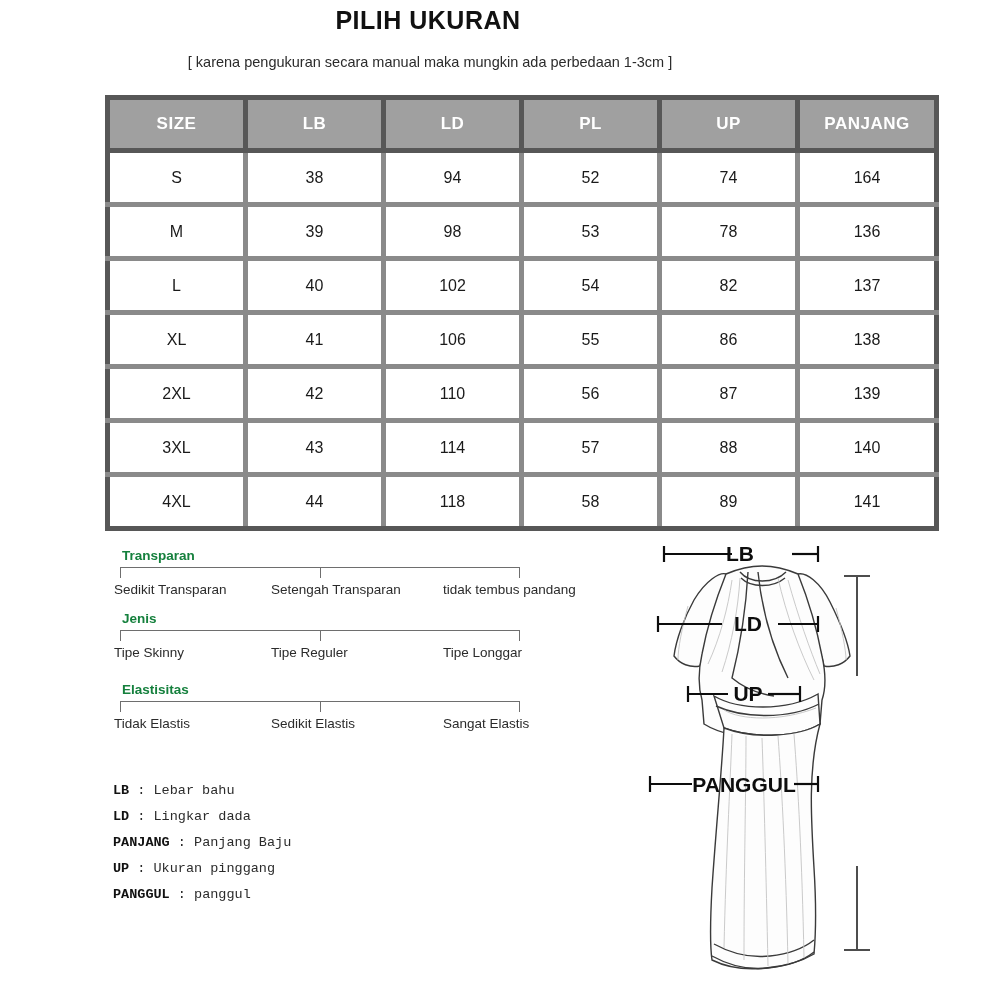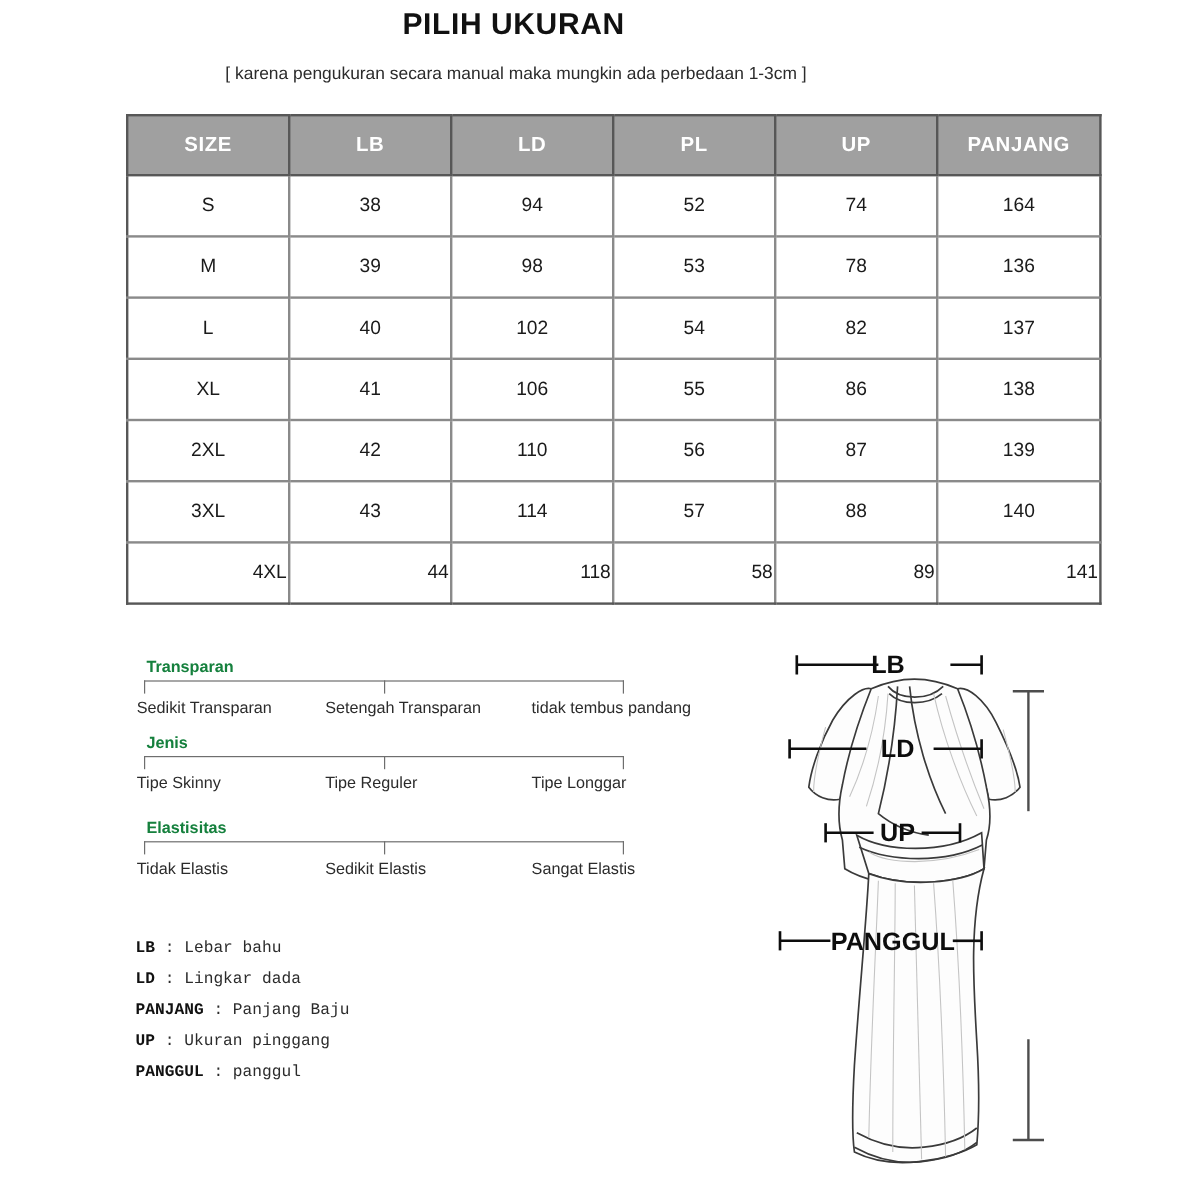--- a/index.html
+++ b/index.html
@@ -41,42 +41,42 @@
   
   #size-table {
     position: absolute;
     left: 105px;
     top: 95px;
     width: 788px;
     border-collapse: collapse;
     table-layout: fixed;
   }
   #size-table th, #size-table td {
-    border: 2px solid #7f1d1d;
+    border: 5px solid #7f1d1d;
     text-align: center;
     font-size: 16px;
     color: #1a1a1a;
     font-weight: normal;
   }
   #size-table thead th {
     background: #a0a0a0;
     color: #ffffff;
     font-weight: bold;
     font-size: 17px;
     height: 46px;
     letter-spacing: 0.5px;
     border-color: #575757;
   }
   #size-table tbody td {
     height: 47px;
     border-color: #8a8a8a;
   }
   #size-table tbody tr td:first-child { border-left-color: #575757; }
   #size-table tbody tr td:last-child { border-right-color: #575757; }
-  #size-table tbody tr:last-child td { border-bottom-color: #575757; text-align: right; }
+  #size-table tbody tr:last-child td { border-bottom-color: #575757; }
   .col-size { width: 131px; }
   .col-n { width: 131px; }
   .col-last { width: 132px; }
 
   
   .scale-group { position: absolute; left: 118px; width: 420px; }
   .scale-title {
     font-size: 13.5px;
     font-weight: bold;
     color: #15803d;

